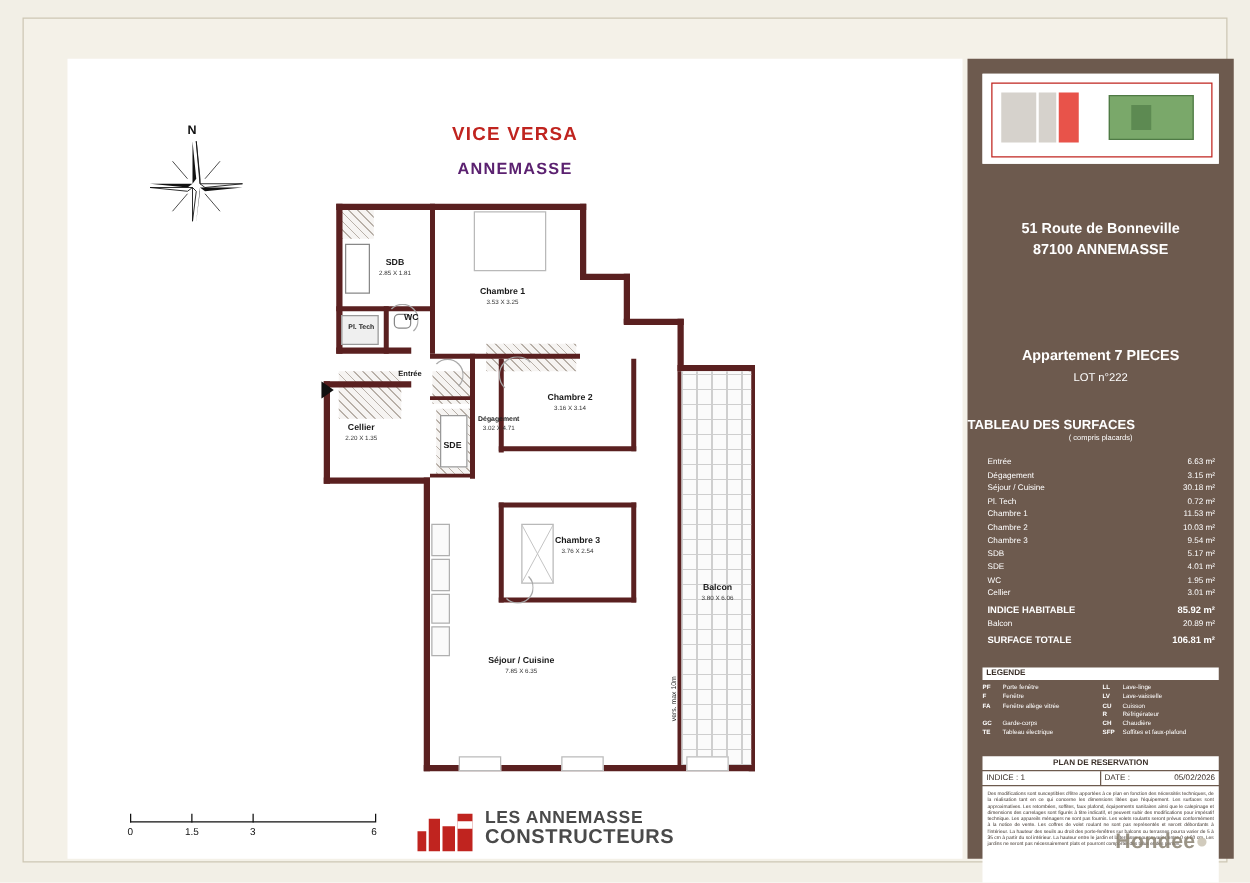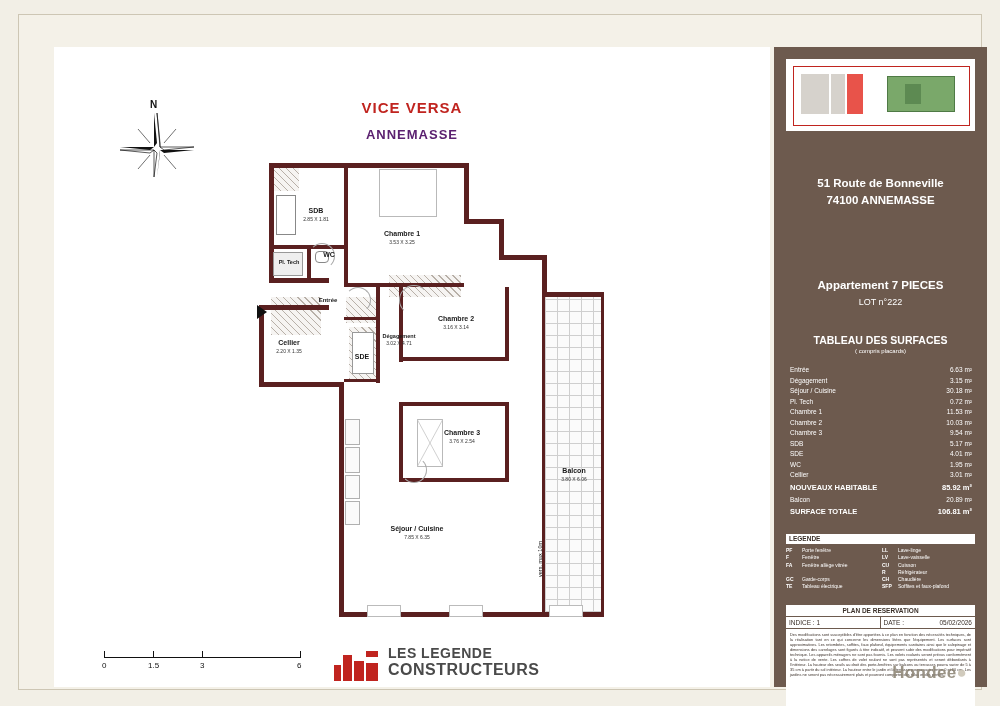--- a/index.html
+++ b/index.html
@@ -97,21 +97,21 @@
   }
   .panel-appt {
     position:absolute; left:0; top:232px; width:213px; text-align:center;
     font-size:11.5px; font-weight:bold;
   }
   .panel-lot {
     position:absolute; left:0; top:250px; width:213px; text-align:center;
     font-size:9px;
   }
   .panel-tab-title {
-    position:absolute; left:0; top:287px; width:213px; text-align:center;
+    position:absolute; left:0; top:287px; width:213px; 
     font-size:10.5px; font-weight:bold;
   }
   .panel-tab-sub {
     position:absolute; left:0; top:301px; width:213px; text-align:center;
     font-size:6px;
   }
   #surf-table { position:absolute; left:16px; top:318px; width:182px; font-size:6.5px; }
   #surf-table .row { display:flex; justify-content:space-between; line-height:1.62; }
   #surf-table .row.bold { font-weight:bold; font-size:7.5px; line-height:1.9; }
   .legend-head {
@@ -191,21 +191,21 @@
       </div>
 
       <div id="logo">
         <div class="logo-mark">
           <div class="lm-bar" style="left:0;  width:7px;  height:16px;"></div>
           <div class="lm-bar" style="left:9px; width:9px;  height:26px;"></div>
           <div class="lm-bar" style="left:20px;width:10px; height:20px;"></div>
           <div class="lm-bar" style="left:32px;width:12px; height:30px; background:#c0241f;"></div>
           <div class="lm-bar" style="left:32px;width:12px; height:6px; background:#ffffff; bottom:18px;"></div>
         </div>
-        <div class="logo-txt1">LES LEGENDE</div>
+        <div class="logo-txt1">LES ANNEMASSE</div>
         <div class="logo-txt2">CONSTRUCTEURS</div>
       </div>
 
       <div id="plan">
 
         <div class="room" style="left:22px;  top:8px;   width:100px; height:115px;"></div>
         <div class="room" style="left:22px;  top:120px; width:170px; height:110px;"></div>
         <div class="room" style="left:100px; top:8px;   width:115px; height:125px;"></div>
         <div class="room" style="left:95px;  top:130px; width:195px; height:330px;"></div>
 
@@ -333,21 +333,21 @@
         <div class="site-outline" style="left:6px; top:6px; width:177px; height:60px;"></div>
         <div class="site-grey" style="left:14px; top:14px; width:28px; height:40px;"></div>
         <div class="site-grey" style="left:44px; top:14px; width:14px; height:40px;"></div>
         <div class="site-red" style="left:60px; top:14px; width:16px; height:40px;"></div>
         <div class="site-green" style="left:100px; top:16px; width:68px; height:36px;"></div>
         <div class="site-grey" style="left:118px; top:24px; width:16px; height:20px; background:#5d8a52;"></div>
       </div>
 
       <div class="panel-addr">
         <div>51 Route de Bonneville</div>
-        <div>74100 ANNEMASSE</div>
+        <div>87100 ANNEMASSE</div>
       </div>
 
       <div class="panel-appt">Appartement 7 PIECES</div>
       <div class="panel-lot">LOT n°222</div>
 
       <div class="panel-tab-title">TABLEAU DES SURFACES</div>
       <div class="panel-tab-sub">( compris placards)</div>
 
       <div id="surf-table">
         <div class="row">
@@ -388,21 +388,21 @@
           </div>
         <div class="row">
             <span>WC</span>
             <span>1.95 m²</span>
           </div>
         <div class="row">
             <span>Cellier</span>
             <span>3.01 m²</span>
           </div>
         <div class="row bold">
-            <span>NOUVEAUX HABITABLE</span>
+            <span>INDICE HABITABLE</span>
             <span>85.92 m²</span>
           </div>
         <div class="row">
             <span>Balcon</span>
             <span>20.89 m²</span>
           </div>
         <div class="row bold">
             <span>SURFACE TOTALE</span>
             <span>106.81 m²</span>
           </div>

